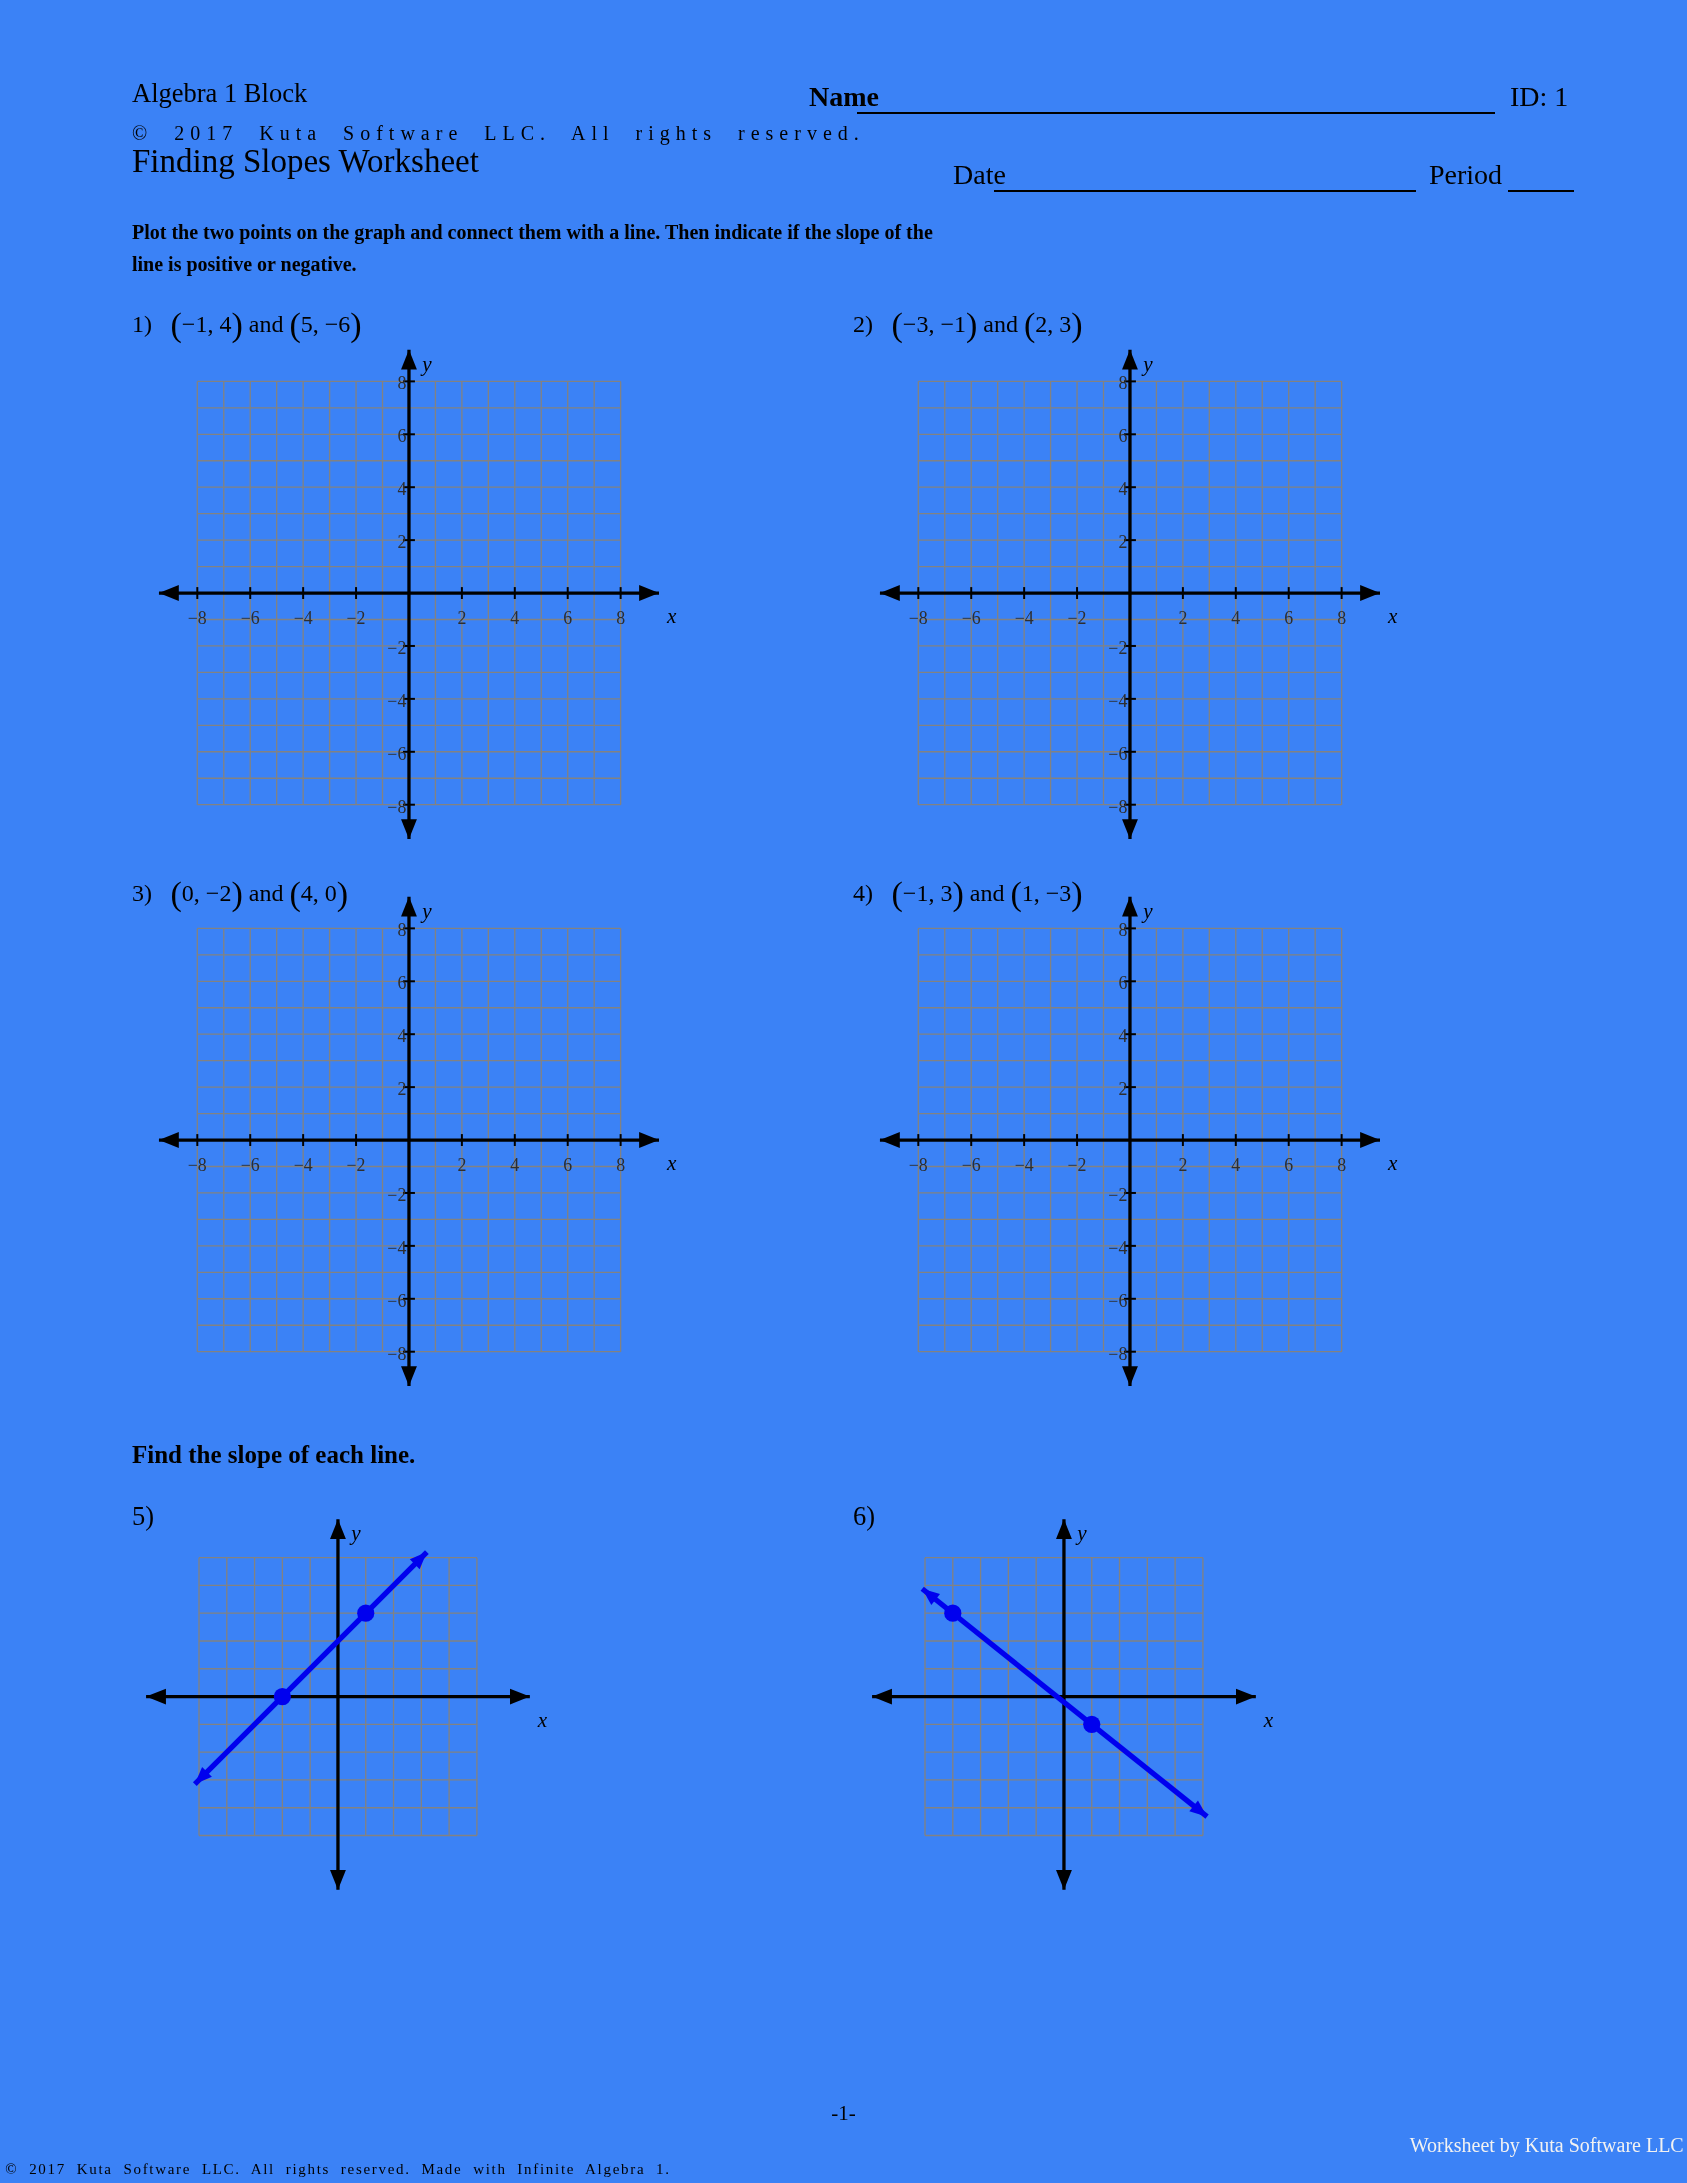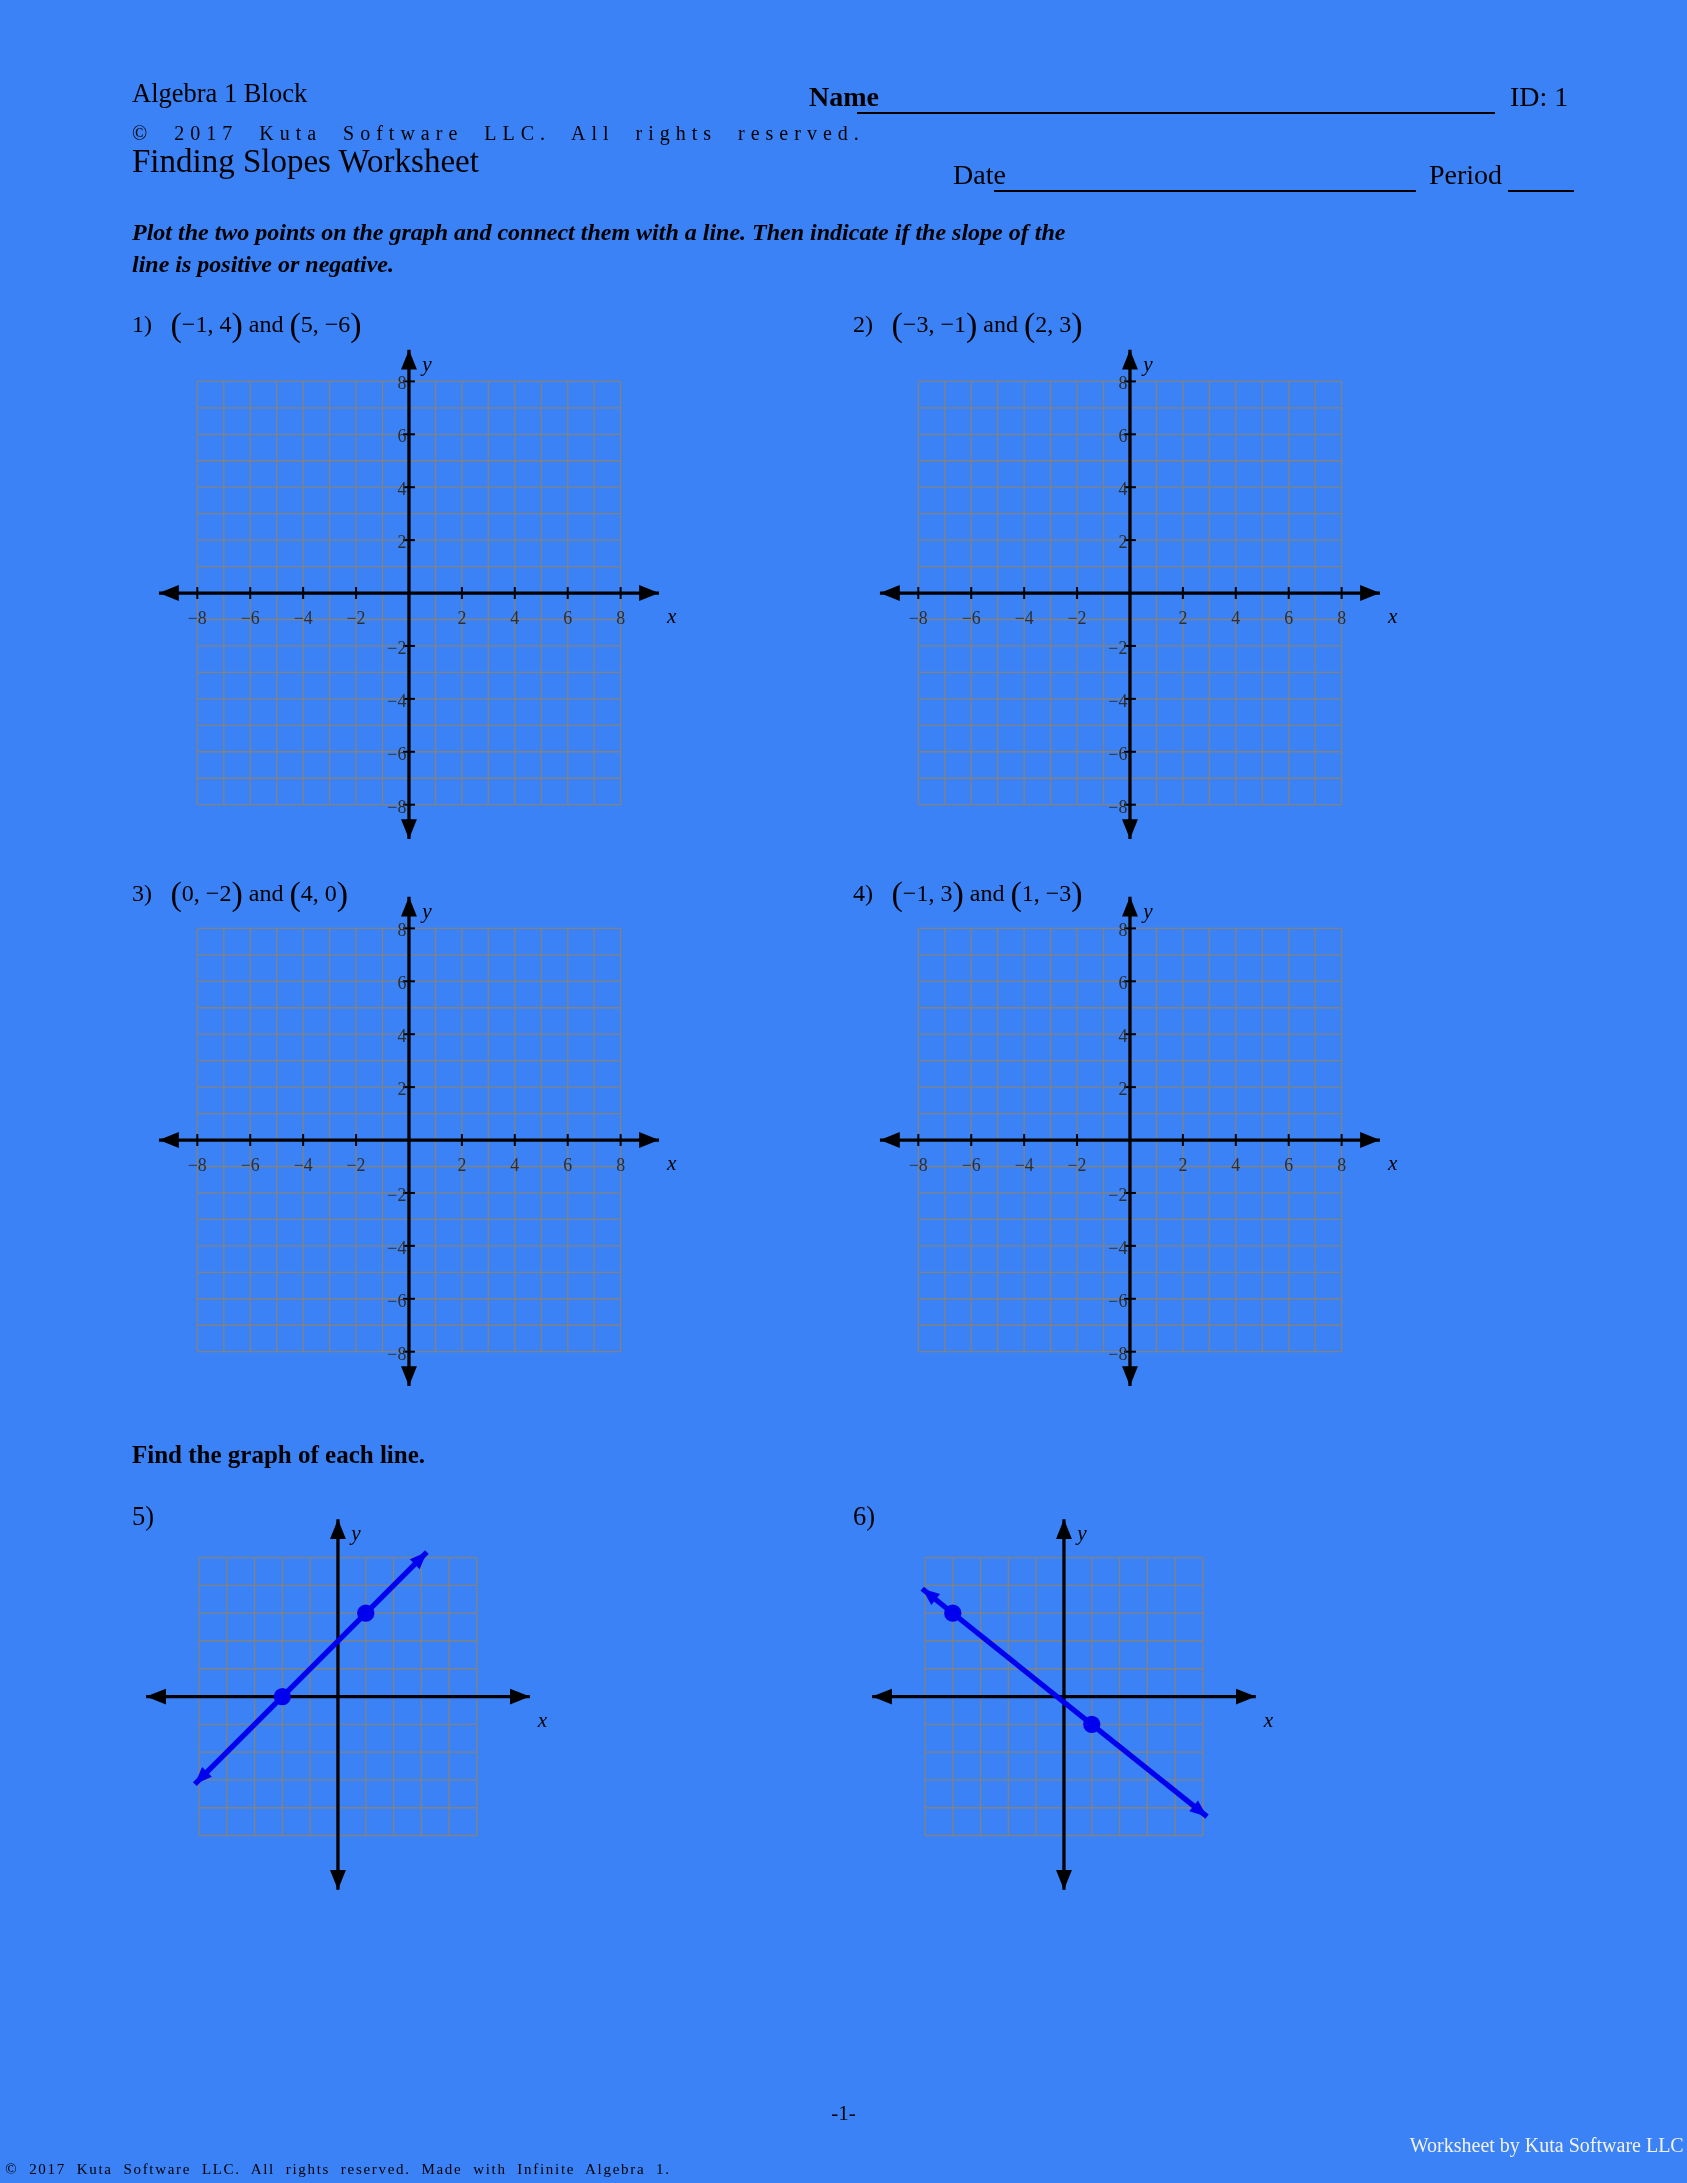--- a/index.html
+++ b/index.html
@@ -13,21 +13,21 @@
   .course { left:132px; top:78px; font-size:26.5px; }
   .name-label { left:809px; top:81px; font-size:28px;font-weight:bold; }
   .name-line { left:857px; top:112px; width:638px; height:0; border-bottom:2px solid #000; }
   .id-label { left:1510px; top:81px; font-size:28px;text-align:right; }
   .copyright-top { left:132px; top:122px; font-size:20px; letter-spacing:6px; word-spacing:10px; white-space:nowrap; }
   .page-title { left:132px; top:143px; font-size:33px; }
   .date-label { left:953px; top:159px; font-size:28px; }
   .date-line { left:994px; top:190px; width:422px; height:0; border-bottom:2px solid #000; }
   .period-label { left:1429px; top:159px; font-size:28px; }
   .period-line { left:1508px; top:190px; width:66px; height:0; border-bottom:2px solid #000; }
-  .instructions { left:132px; top:216px; font-size:24px; font-weight:bold; line-height:32px; white-space:nowrap;font-style:italic; }
+  .instructions { left:132px; top:216px; font-size:20px; font-weight:bold; line-height:32px; white-space:nowrap; }
   .section-heading { left:132px; top:1441px; font-size:25px; font-weight:bold; white-space:nowrap; }
   .problem { font-size:24px; white-space:nowrap; }
   .p-row1 { top:311px; }
   .p-row2 { top:880px; }
   .p-row3 { top:1501px; font-size:26.5px; }
   .p-col1 { left:132px; }
   .p-col2 { left:853px; }
   .pnum { margin-right:18.5px; }
   .bp { font-size:1.42em; line-height:0; vertical-align:-0.12em; }
   .graph { position:absolute; }
@@ -64,21 +64,21 @@
   <div class="abs problem p-row1 p-col2">
     <span class="pnum">2)</span><span class="pexpr"><span class="bp">(</span>−3, −1<span class="bp">)</span> and <span class="bp">(</span>2, 3<span class="bp">)</span></span>
   </div>
   <div class="abs problem p-row2 p-col1">
     <span class="pnum">3)</span><span class="pexpr"><span class="bp">(</span>0, −2<span class="bp">)</span> and <span class="bp">(</span>4, 0<span class="bp">)</span></span>
   </div>
   <div class="abs problem p-row2 p-col2">
     <span class="pnum">4)</span><span class="pexpr"><span class="bp">(</span>−1, 3<span class="bp">)</span> and <span class="bp">(</span>1, −3<span class="bp">)</span></span>
   </div>
 
-  <div class="abs section-heading">Find the graph of each line.</div>
+  <div class="abs section-heading">Find the slope of each line.</div>
 
   <div class="abs problem p-row3 p-col1">5)</div>
   <div class="abs problem p-row3 p-col2">6)</div>
 
   <div class="graph" style="left:156px;  top:345px;"><svg width="541" height="506" viewBox="0 0 817 765">
         <g>
           <line x1="62" y1="55" x2="62" y2="695" stroke="#828282" stroke-width="2"></line>
           <line x1="102" y1="55" x2="102" y2="695" stroke="#828282" stroke-width="2"></line>
           <line x1="142" y1="55" x2="142" y2="695" stroke="#828282" stroke-width="2"></line>
           <line x1="182" y1="55" x2="182" y2="695" stroke="#828282" stroke-width="2"></line>

